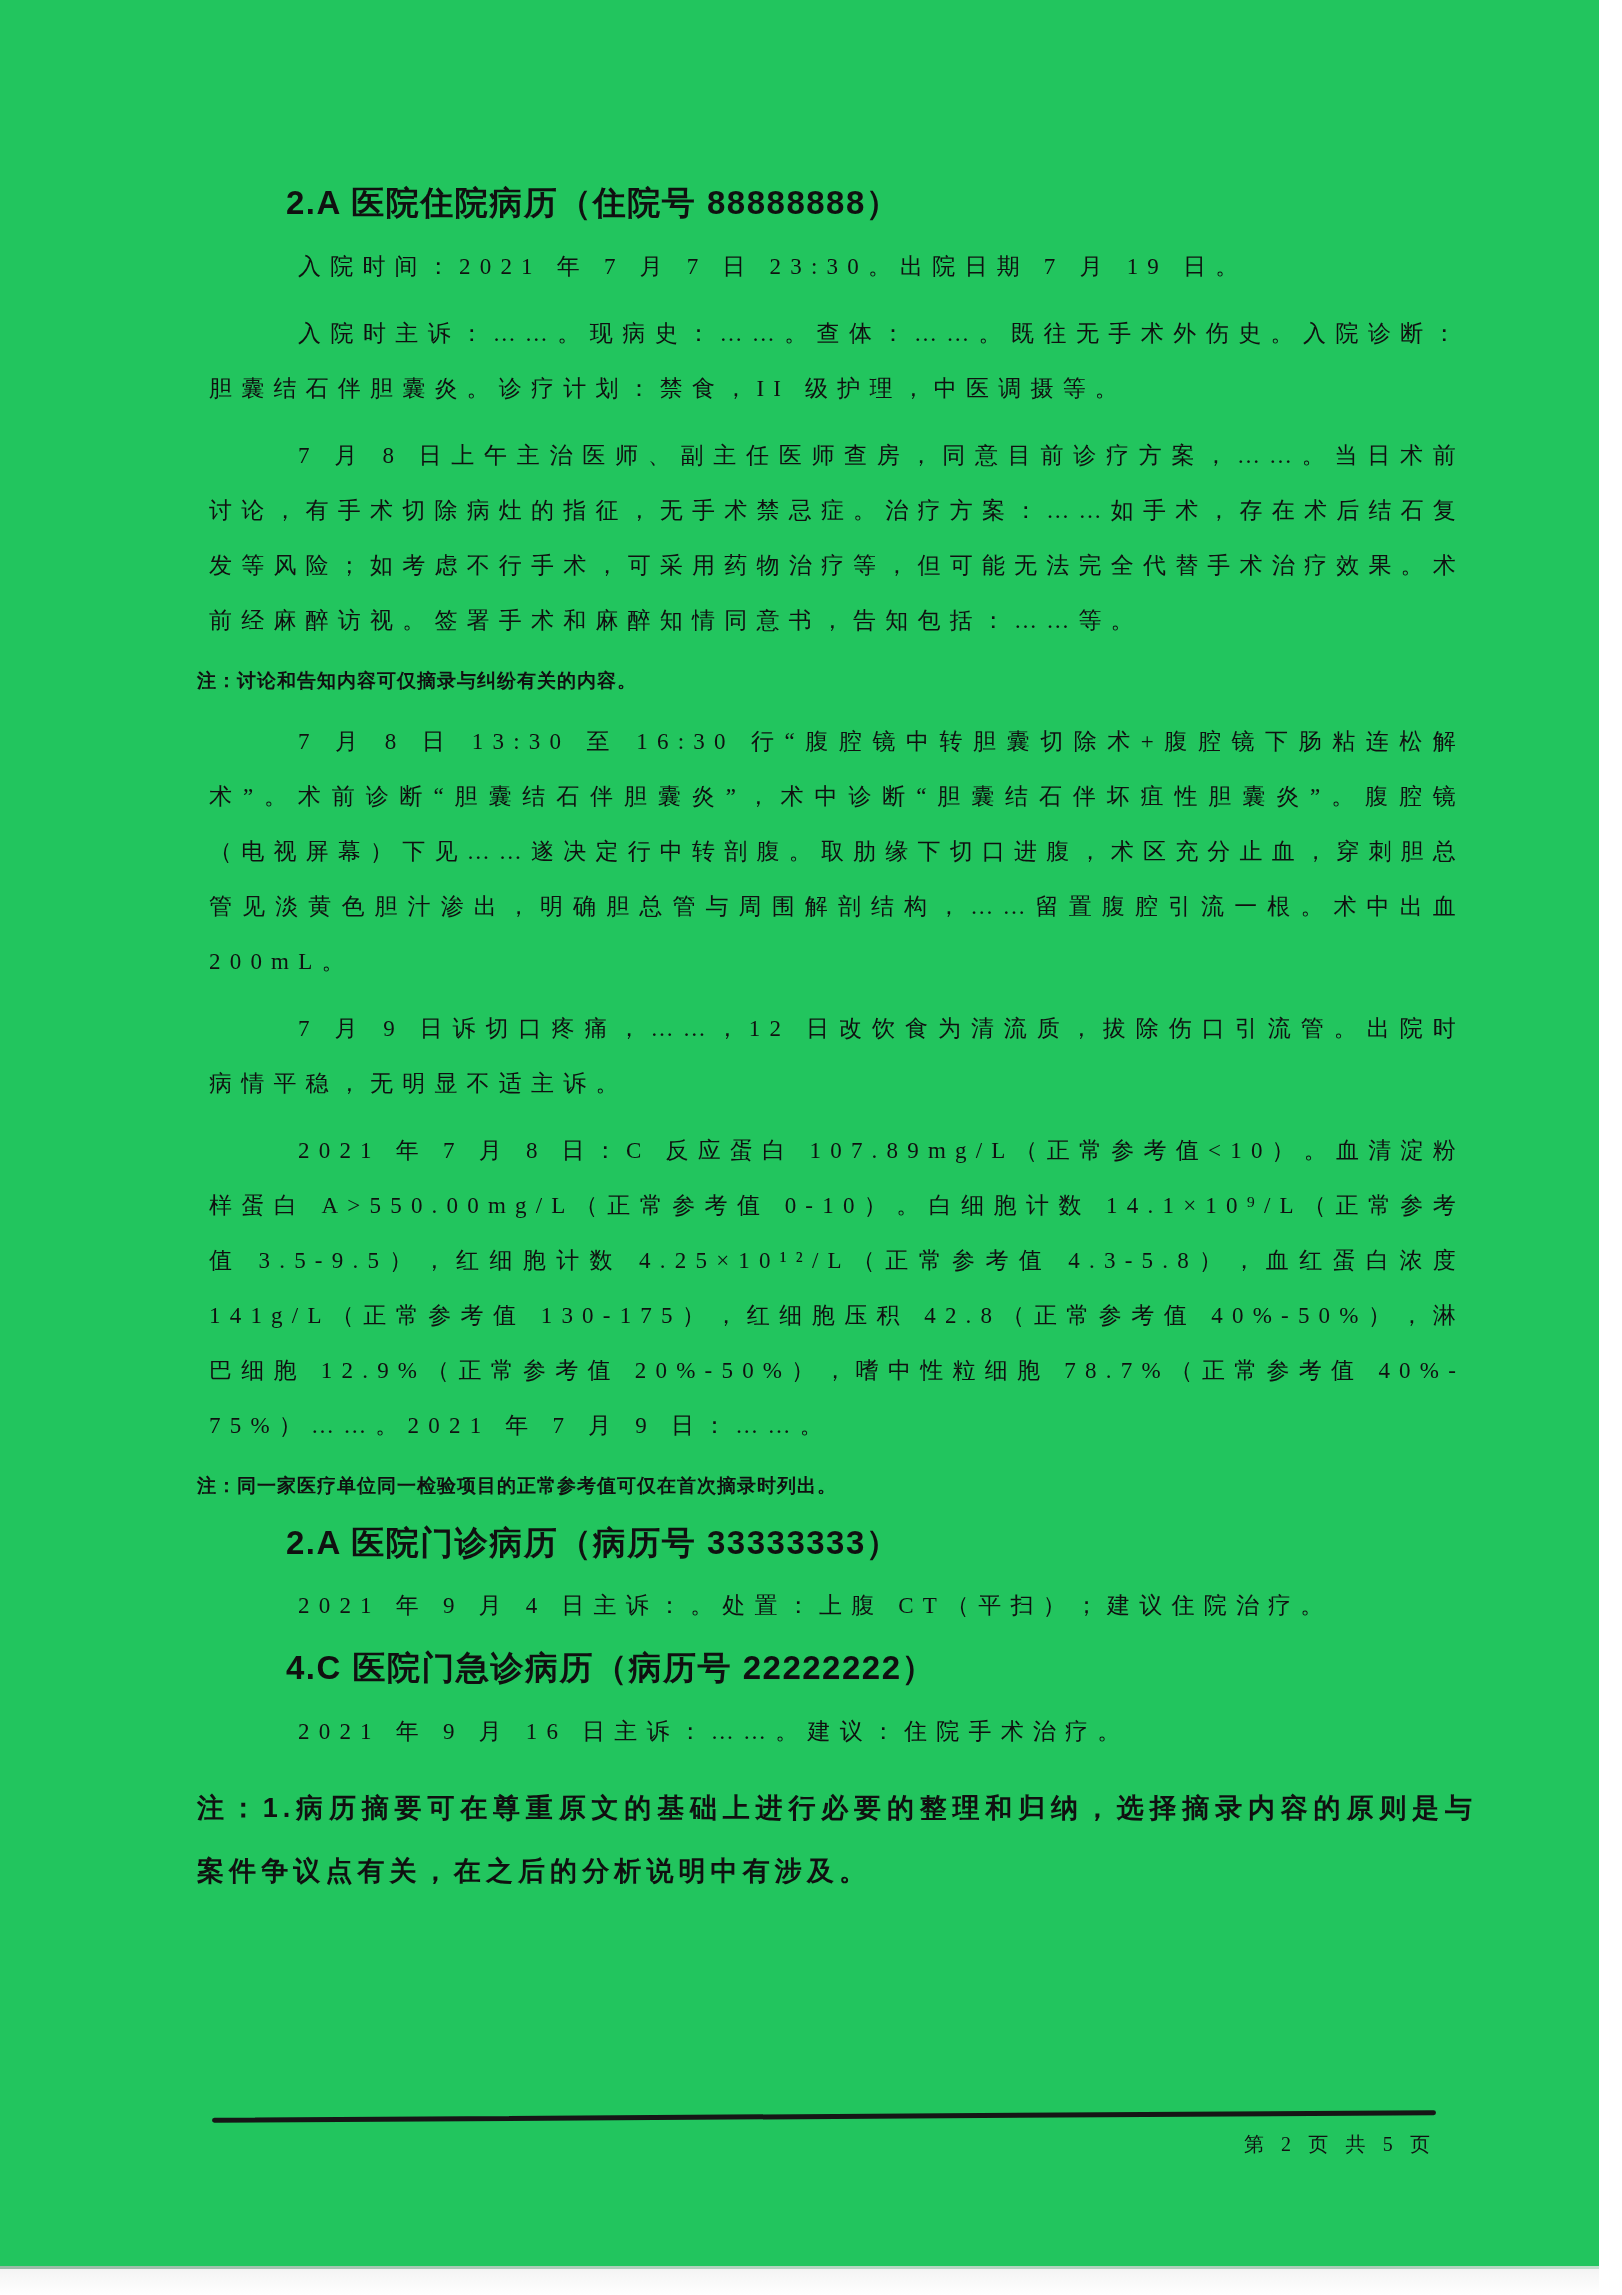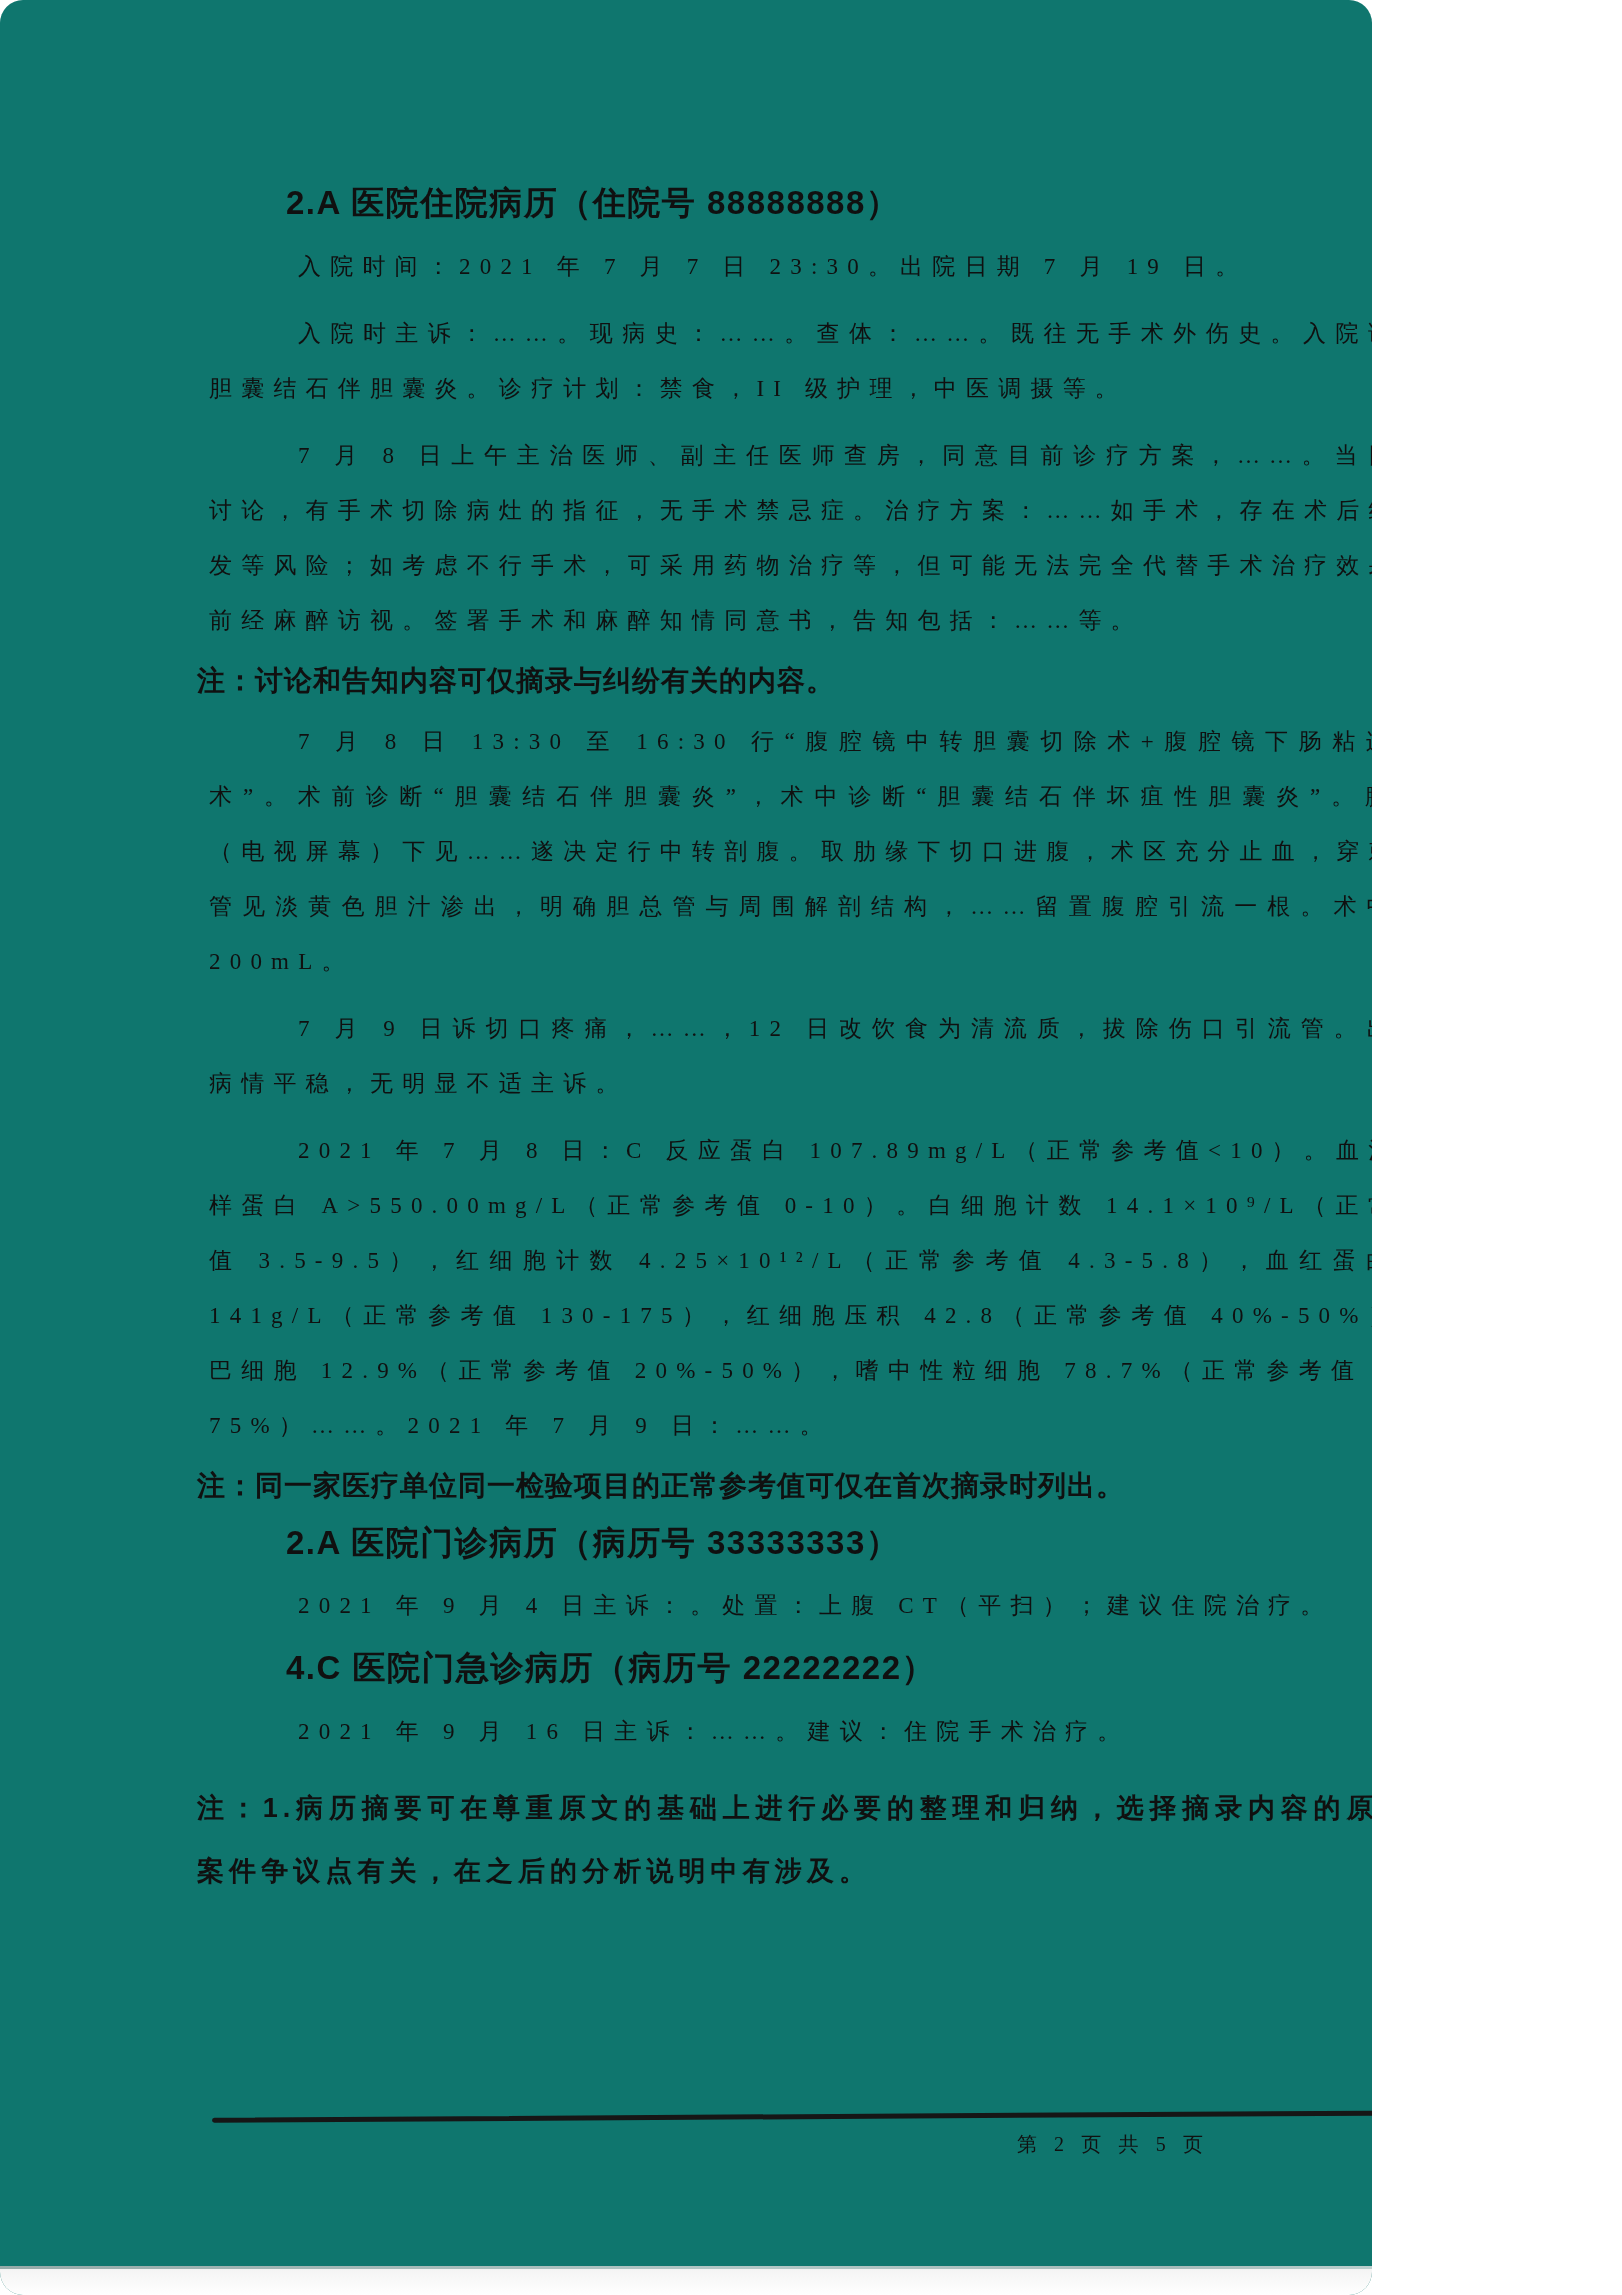--- a/index.html
+++ b/index.html
@@ -1,24 +1,23 @@
 <!DOCTYPE html>
 <html style="font-size:8.2px"><head>
 <meta charset="utf-8">
 <style>
   html, body { margin: 0; padding: 0; background: #ffffff; }
   .page {
     position: relative;
-    width: 1372px;
+    width: 1599px;
     height: 2295px;
-    background: #0f766e;
+    background: #22c55e;
     overflow: hidden;
     color: #101010;
     font-family: "Liberation Serif", "DejaVu Serif", serif;
-    border-radius: 23px;
   }
   .doc {
     position: absolute;
     left: 197px;
     top: 168px;
     width: 1280px;
   }
   .heading {
     font-family: "Liberation Sans", "DejaVu Sans", sans-serif;
     font-weight: 700;
@@ -33,21 +32,21 @@
     letter-spacing: 9.2px;
     text-align: justify;
     text-justify: inter-character;
     word-break: break-all;
     margin: 12px;
   }
   .indent { text-indent: 89px; }
   .note {
     font-family: "Liberation Sans", "DejaVu Sans", sans-serif;
     font-weight: 700;
-    font-size: 28px;
+    font-size: 19px;
     line-height: 42px;
     letter-spacing: 1px;
     margin: 12.3px 0;
   }
   .note-lg {
     font-family: "Liberation Sans", "DejaVu Sans", sans-serif;
     font-weight: 700;
     font-size: 27px;
     line-height: 63px;
     letter-spacing: 5.1px;

